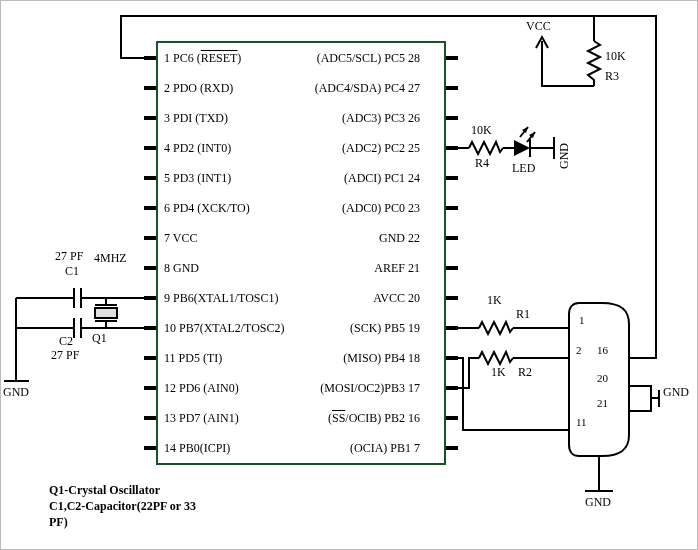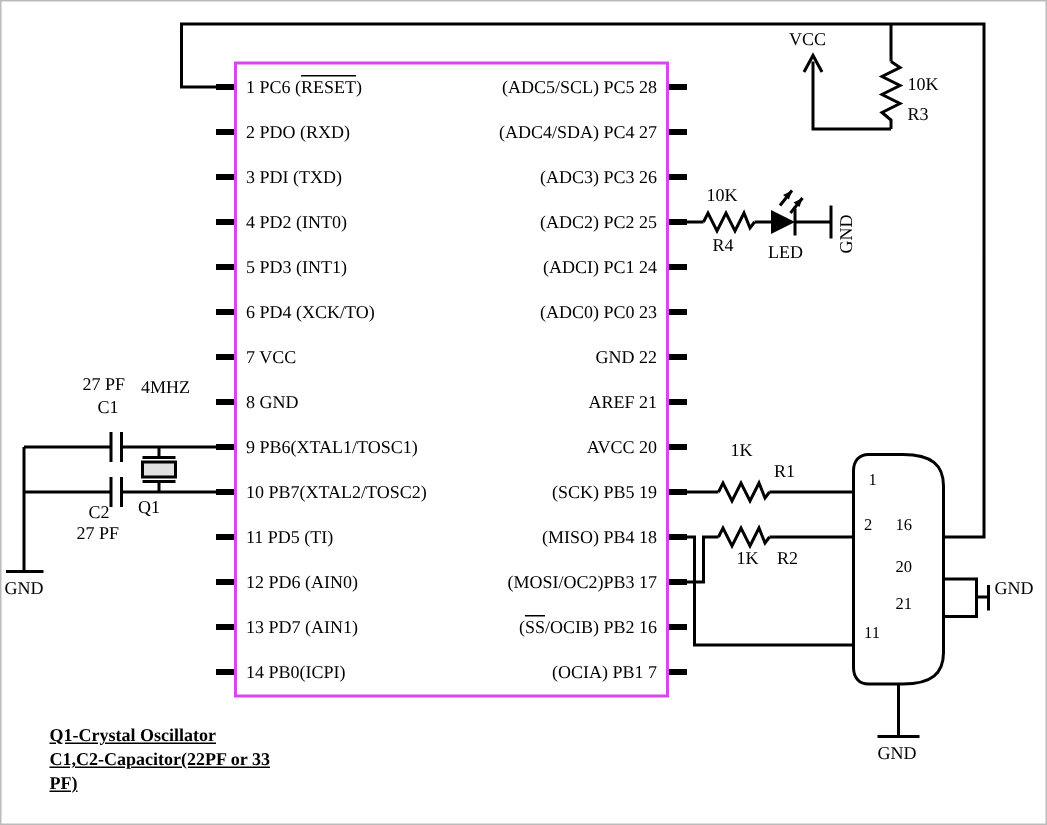--- a/index.html
+++ b/index.html
@@ -3,29 +3,29 @@
 <meta charset="utf-8">
 <style>
   html,body{margin:0;padding:0;background:#fff;}
   .canvas{position:relative;width:698px;height:550px;background:#fff;border:1px solid #bbb;box-sizing:border-box;
           font-family:"Liberation Serif", serif;color:#000;overflow:hidden;}
   svg.wires{position:absolute;left:0;top:0;}
   svg.wires line, svg.wires polyline, svg.wires path{stroke:#000;stroke-width:2;fill:none;}
   svg.wires .stub line{stroke-width:4;}
   svg.wires .fill{fill:#000;stroke:none;}
   svg.wires rect.xtal{fill:#e0e0e0;stroke:#000;stroke-width:2;}
-  .ic{position:absolute;left:155px;top:40px;width:290px;height:424px;border:2px solid #d946ef;box-sizing:border-box;}
+  .ic{position:absolute;left:155px;top:40px;width:290px;height:424px;border:2px solid #14532d;box-sizing:border-box;}
   .pincol{position:absolute;top:0;left:0;right:0;}
   .pinrow{height:30px;line-height:30px;font-size:12px;white-space:nowrap;}
   .pincol.left .pinrow{padding-left:6px;text-align:left;}
-  .pincol.right .pinrow{padding-right:6px;text-align:right;}
+  .pincol.right .pinrow{padding-right:24px;text-align:right;}
   .ov{text-decoration:overline;}
   .lbl{position:absolute;font-size:12px;line-height:14px;white-space:nowrap;}
   .rot{transform:rotate(-90deg);transform-origin:0 0;}
-  .notes{position:absolute;left:32px;top:481px;font-size:12px;font-weight:bold;line-height:16px;text-decoration:underline;}
+  .notes{position:absolute;left:48px;top:481px;font-size:12px;font-weight:bold;line-height:16px;}
   .cpin{position:absolute;font-size:11px;line-height:13px;}
 </style>
 </head>
 <body>
 
 <div class="canvas">
 
   <svg class="wires" width="698" height="550" viewBox="0 0 698 550">
 
     <g class="stub">

